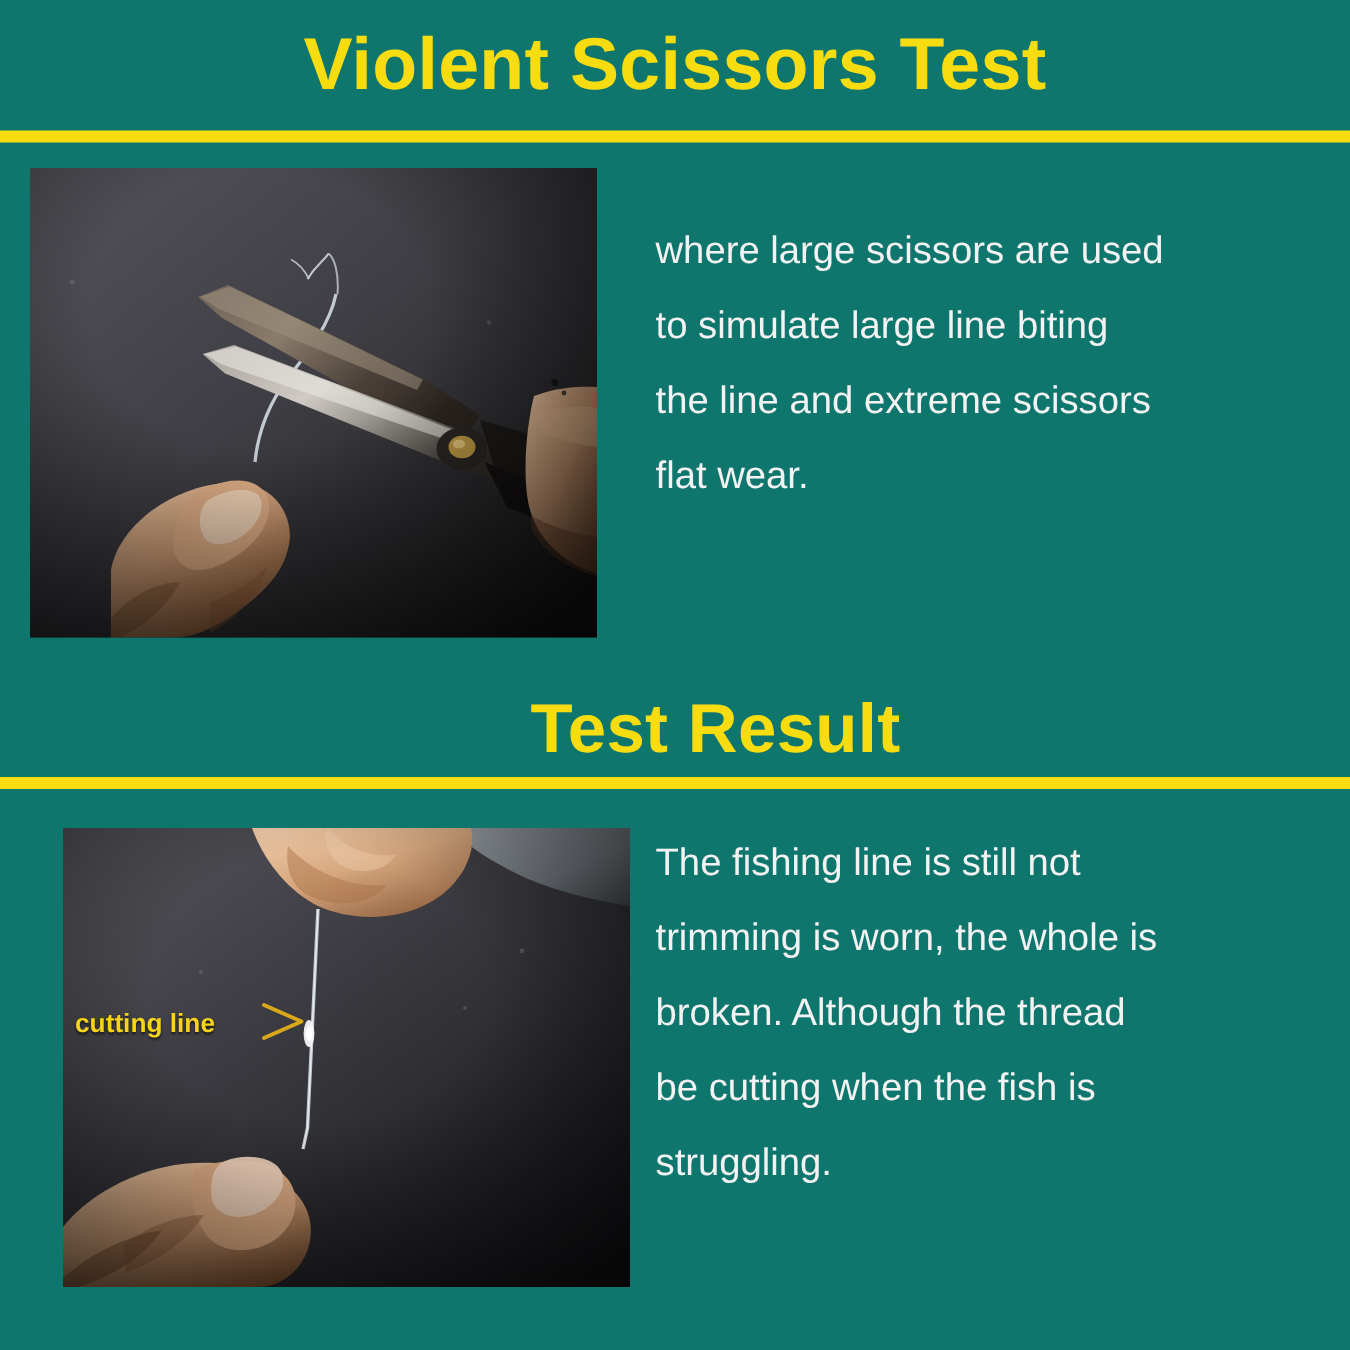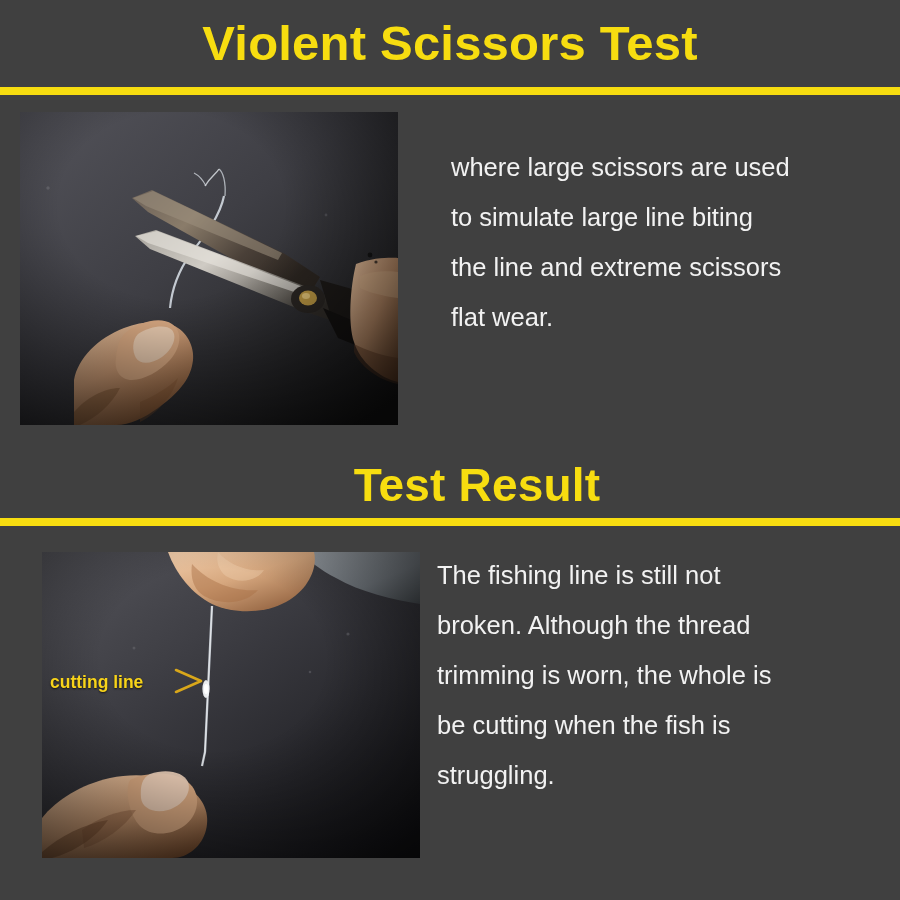--- a/index.html
+++ b/index.html
@@ -5,21 +5,21 @@
 <style>
   html, body {
     margin: 0;
     padding: 0;
     background: #17171c;
   }
   #page {
     position: relative;
     width: 900px;
     height: 900px;
-    background: #404040;
+    background: #0f766e;
     font-family: "Liberation Sans", sans-serif;
     overflow: hidden;
   }
 
   
   .heading {
     position: absolute;
     left: 0;
     width: 900px;
     text-align: center;
@@ -52,21 +52,21 @@
 
   
   .body-text {
     position: absolute;
     color: #f2f2f2;
     font-size: 25.5px;
     line-height: 50px;
     font-weight: 400;
   }
   #text-top {
-    left: 451px;
+    left: 437px;
     top: 142px;
     width: 450px;
   }
   #text-bottom {
     left: 437px;
     top: 550px;
     width: 460px;
   }
   .body-text p { margin: 0; }
 
@@ -278,19 +278,19 @@
   </div>
 
   <div id="annotation-cutting-line">cutting line</div>
 
   <svg id="annotation-arrow-icon" viewBox="0 0 34 32">
     <path d="M4 5 L29 16 L4 27" fill="none" stroke="#d9a71a" stroke-width="2.6" stroke-linecap="round" stroke-linejoin="round"></path>
   </svg>
 
   <div class="body-text" id="text-bottom">
     <p>The fishing line is still not</p>
+    <p>trimming is worn, the whole is</p>
     <p>broken. Although the thread</p>
-    <p>trimming is worn, the whole is</p>
     <p>be cutting when the fish is</p>
     <p>struggling.</p>
   </div>
 
 </div>
 
 </body></html>

